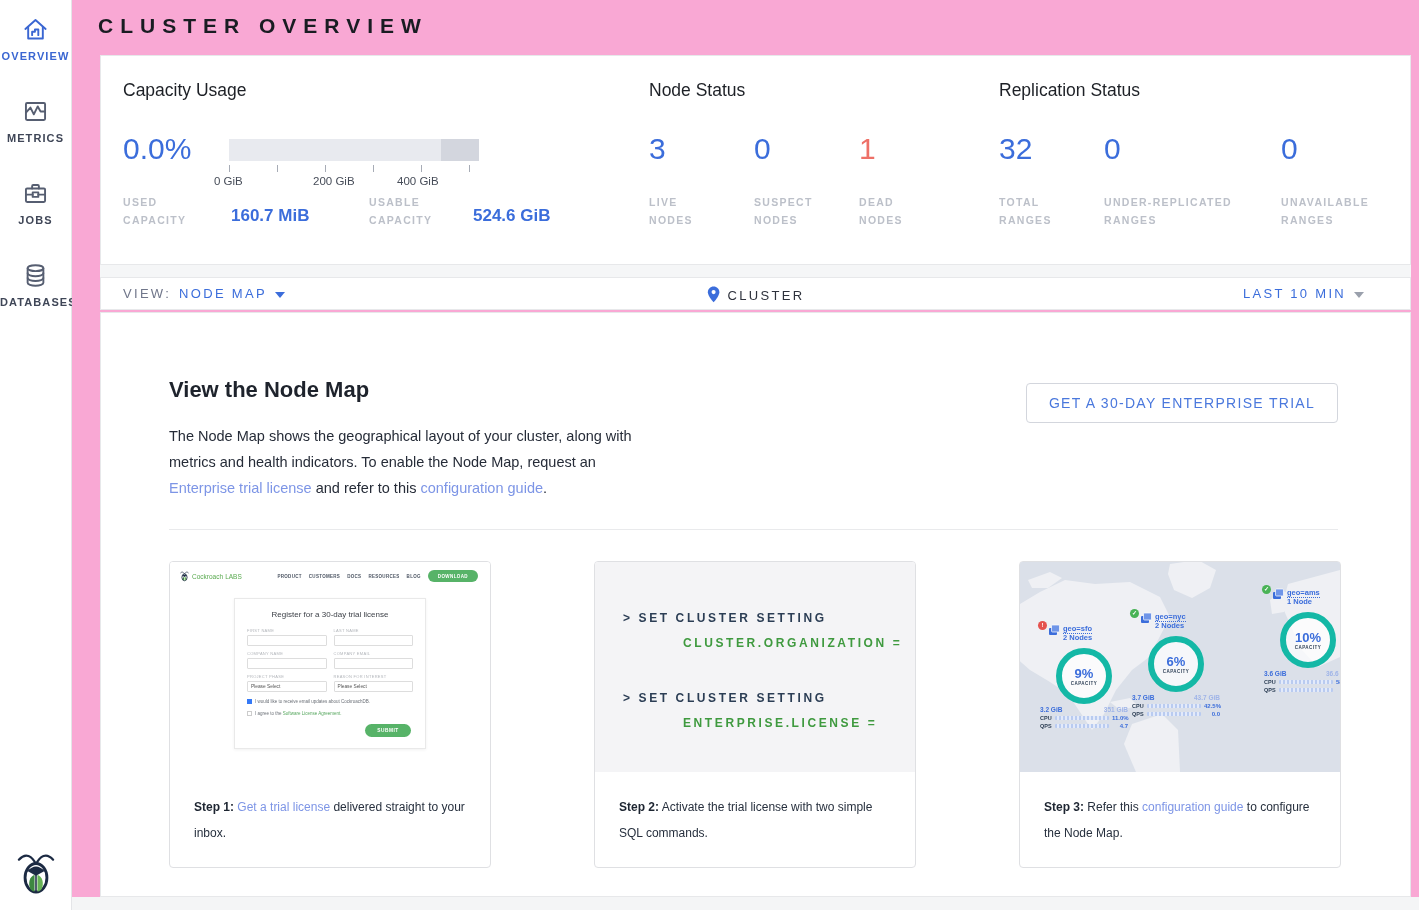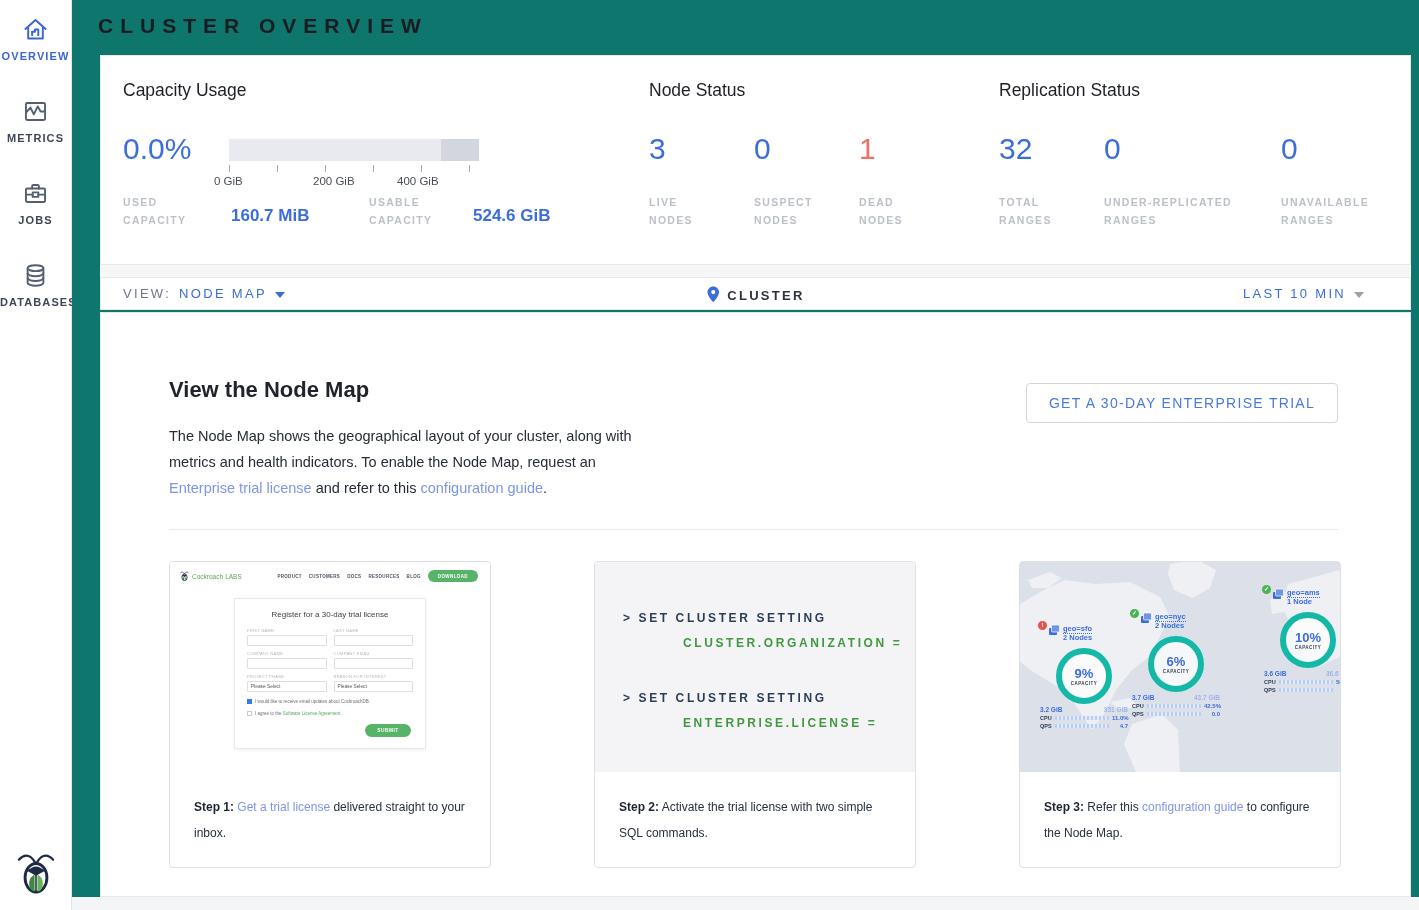--- a/index.html
+++ b/index.html
@@ -17,21 +17,21 @@
     background:#fff; border-right:1px solid #e4e5e8;
   }
   .nav-item { width:100%; height:82px; padding-top:16px; text-align:center; cursor:pointer; }
   .nav-item .nav-icon { display:block; margin:0 auto 7px; width:27px; height:27px; }
   .nav-item .nav-label {
     font-size:11px; font-weight:bold; letter-spacing:1.1px; color:#3f4657;
   }
   .nav-item.active .nav-label { color:#3a66d2; }
   .sidebar-logo { position:absolute; bottom:12px; left:0; width:72px; text-align:center; }
   
-  .main { position:absolute; left:72px; top:0; right:0; height:910px; background:#0f766e; }
+  .main { position:absolute; left:72px; top:0; right:0; height:910px; background:#f9a8d4; }
   .page-title {
     position:absolute; left:26px; top:14px;
     font-size:21px; font-weight:600; letter-spacing:7px; color:#191c22;
   }
   .panel { position:absolute; background:#fff; border:1px solid #e7e8ea; }
   .gap-strip { position:absolute; left:28px; right:8px; top:265px; height:12px; background:#f5f6f7; }
   .bottom-strip { position:absolute; left:0; right:0; top:897px; height:13px; background:#f4f5f6; }
 
   
   .summary { left:28px; right:8px; top:55px; height:210px; }
@@ -52,21 +52,21 @@
 
   
   .viewbar { left:28px; right:8px; top:277px; height:33px; }
   .viewbar-inner { position:relative; height:100%; font-size:13px; letter-spacing:2.3px; }
   .view-left { position:absolute; left:22px; top:8px; }
   .view-label { color:#70768a; }
   .view-value { color:#3b6ddb; font-weight:500; margin-left:8px; cursor:pointer; }
   .caret { display:inline-block; width:0; height:0; border-left:5px solid transparent;
     border-right:5px solid transparent; border-top:6px solid #3b6ddb; margin-left:8px; vertical-align:middle;}
   .caret.gray { border-top-color:#9aa0ac; }
-  .view-center { position:absolute; left:50%; transform:translateX(-50%); top:8px; color:#2e323c; font-weight:700; }
+  .view-center { position:absolute; left:50%; transform:translateX(-50%); top:8px; color:#2e323c; font-weight:400; }
   .view-right { position:absolute; right:46px; top:8px; color:#3b6ddb; font-weight:500; cursor:pointer; }
   .pin { display:inline-block; vertical-align:-3px; margin-right:8px; }
 
   
   .content { left:28px; right:8px; top:312px; height:585px; }
   .nm-heading { position:absolute; left:68px; top:64px; font-size:22px; font-weight:600; color:#1e232c; }
   .nm-para { position:absolute; left:68px; top:110px; width:468px; font-size:14.5px; line-height:26px; color:#262c38; }
   a.lite { color:#7d95e6; text-decoration:none; cursor:pointer; }
   .trial-btn {
     position:absolute; right:72px; top:70px; width:312px; height:40px;

